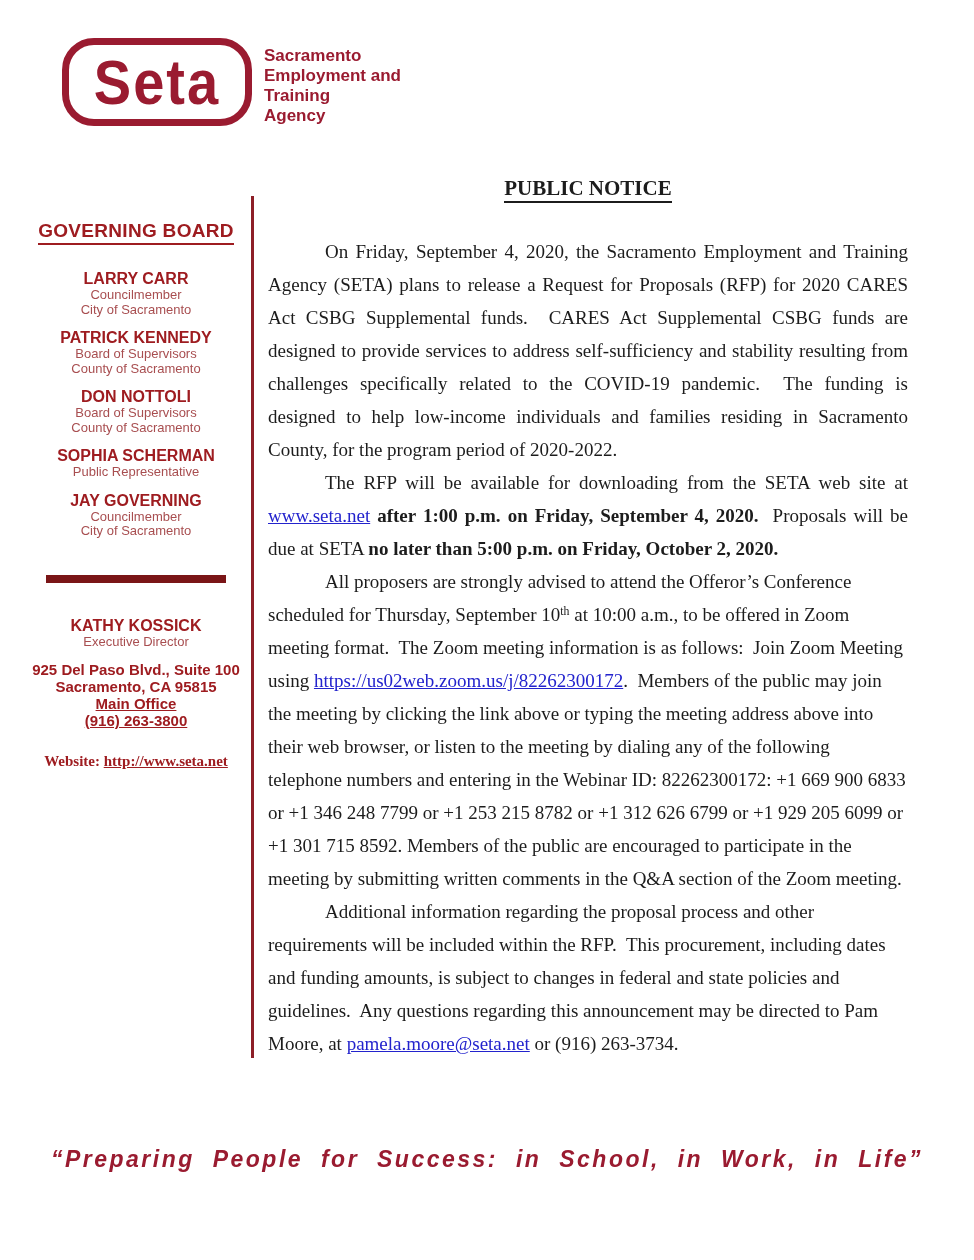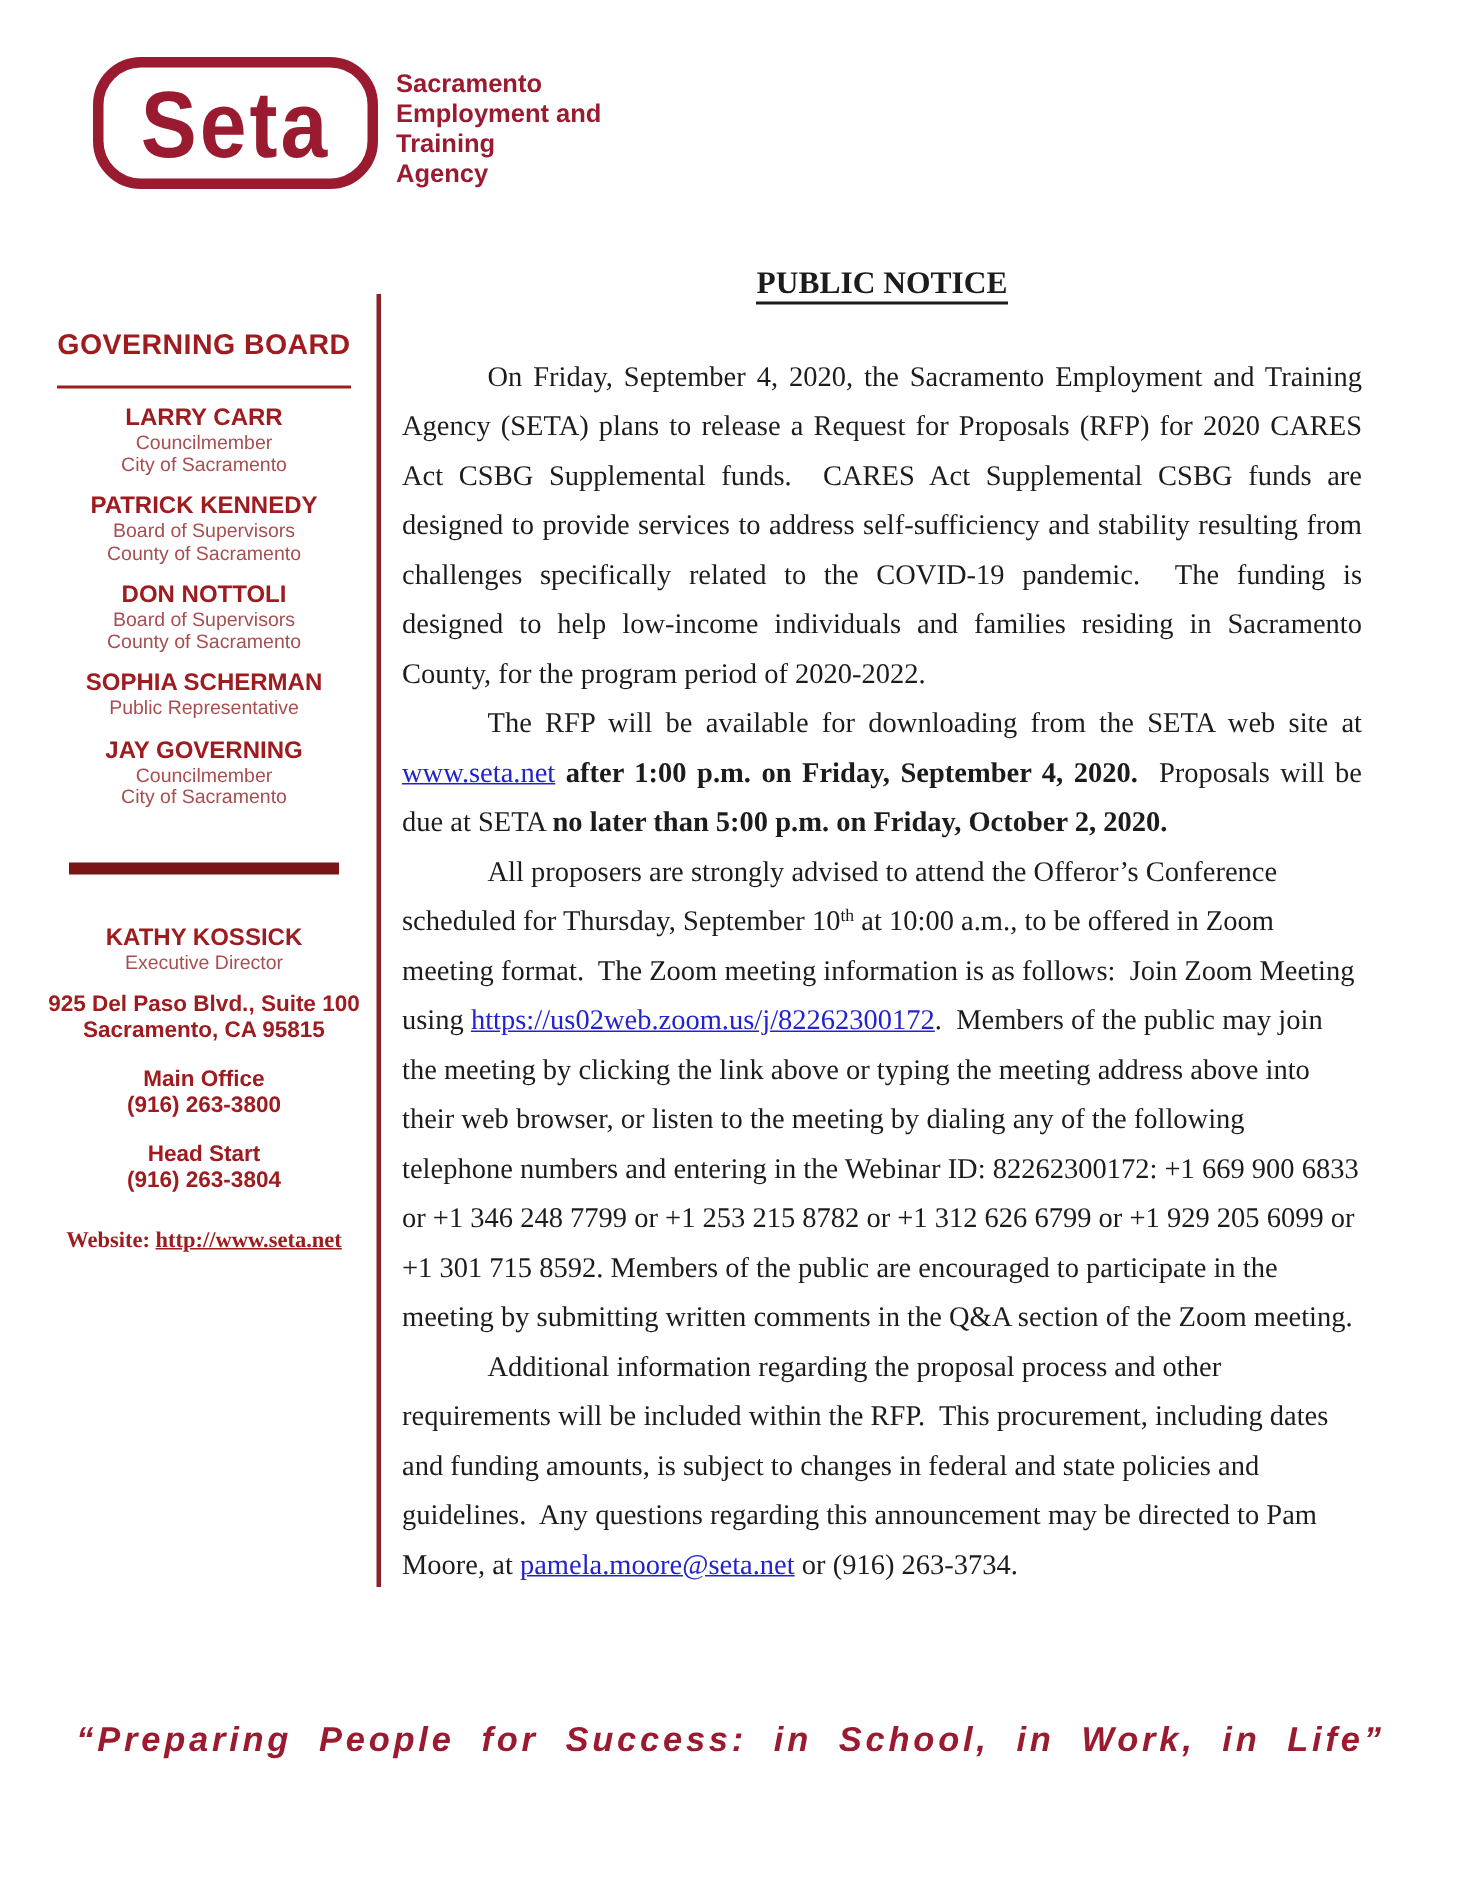--- a/index.html
+++ b/index.html
@@ -20,28 +20,28 @@
             border:7px solid var(--maroon);border-radius:32px;box-sizing:border-box;
             display:flex;align-items:center;justify-content:center;background:#fff;}
   .logo-text{font-weight:700;font-size:56px;color:var(--maroon);letter-spacing:2px;
              transform:scaleY(1.12);font-family:"Liberation Sans",sans-serif;}
   .agency-name{position:absolute;left:264px;top:46px;color:var(--maroon);
                font-size:17px;line-height:20px;font-weight:bold;}
 
   
   .sidebar{position:absolute;left:30px;top:220px;width:212px;text-align:center;color:var(--sb-red);}
   .gb-heading{font-size:19px;font-weight:700;letter-spacing:0.3px;margin:0 0 28px 0;}
-  .gb-heading span{border-bottom:2px solid currentColor;padding-bottom:16px;}
+  .gb-heading span{border-bottom:2px solid currentColor;padding-bottom:2px;}
   .member{margin-bottom:12px;}
   .member-name{font-size:16px;font-weight:700;line-height:18px;color:var(--sb-red);}
   .member-role{font-size:13px;line-height:14.5px;color:var(--sb-red-light);}
   .divider-bar{margin:36px auto 0 auto;width:180px;height:8px;background:var(--dark-maroon);}
   .director{margin-top:34px;}
   .addr{margin-top:12px;font-weight:700;font-size:15px;line-height:17px;color:var(--sb-red);}
-  .contact{margin-top:16px;font-weight:700;font-size:15px;line-height:17px;color:var(--sb-red);}
+  .contact{font-weight:700;font-size:15px;line-height:17px;color:var(--sb-red);text-decoration:underline;}
   .website{margin-top:24px;font-family:"Liberation Serif",serif;font-weight:700;
            font-size:15px;color:var(--sb-red);}
   .website a{color:var(--sb-red);text-decoration:underline;}
 
   
   .vrule{position:absolute;left:251px;top:196px;width:3px;height:862px;background:var(--rule);}
 
   
   .main{position:absolute;left:268px;top:176px;width:640px;
         font-family:"Liberation Serif",serif;color:var(--ink);}
@@ -112,24 +112,20 @@
 
     <div class="addr">
       <div>925 Del Paso Blvd., Suite 100</div>
       <div>Sacramento, CA 95815</div>
     </div>
 
     <div class="contact">
       <div>Main Office</div>
       <div>(916) 263-3800</div>
     </div>
-    <div class="contact">
-      <div>Head Start</div>
-      <div>(916) 263-3804</div>
-    </div>
 
     <div class="website">
       <span>Website: </span><a href="#">http://www.seta.net</a>
     </div>
   </div>
 
   <div class="vrule"></div>
 
   <div class="main">
     <div class="notice-title">

